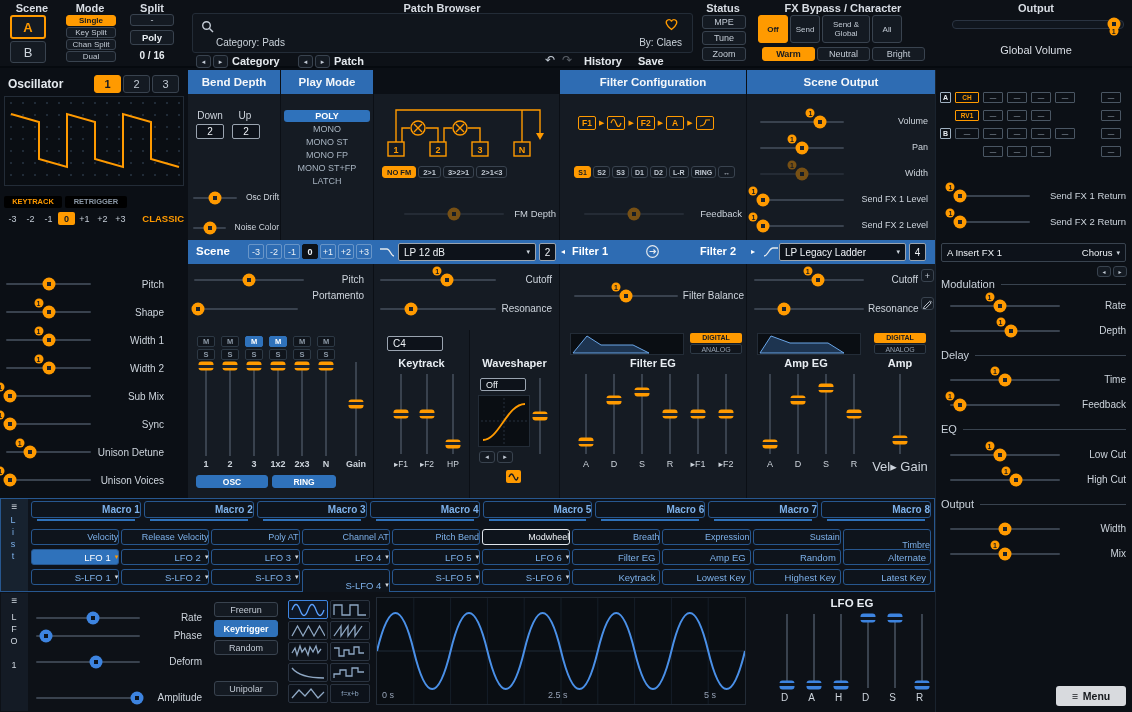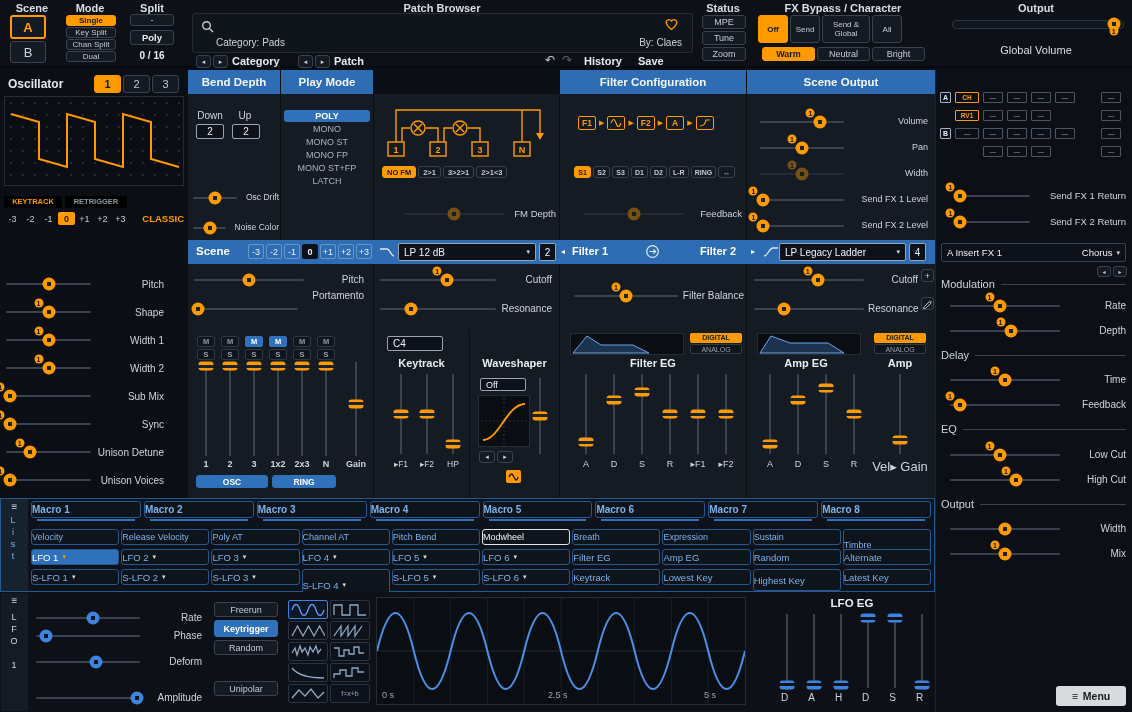--- a/index.html
+++ b/index.html
@@ -17,21 +17,21 @@
 .hs.bl .hd{background:radial-gradient(circle,#0d141d 0 2.2px,#3d84e0 2.2px)}
 .hs.trough .tr{height:9px;top:4px;background:#10161e;border:1px solid #2a3442;border-radius:4px}
 .bdg{position:absolute;top:-7px;left:-8px;width:9px;height:9px;border-radius:50%;background:#ff9a00;color:#141a22;font:bold 7px/9px "Liberation Sans",sans-serif;text-align:center;display:block}
 .vs .tr{position:absolute;top:0;bottom:0;left:50%;width:2px;margin-left:-1px;background:#39424e;display:block}
 .vs .hd{position:absolute;left:50%;width:15px;height:9px;transform:translate(-50%,-50%);border-radius:3px;background:linear-gradient(#ff9a00 0 3px,#1c232c 3px 6px,#ff9a00 6px);display:block}
 .vs.bl .hd{background:linear-gradient(#3d84e0 0 3px,#0d141d 3px 6px,#3d84e0 6px)}
 .slbl{font-size:10px;color:#cdd4dc}
 .dim{opacity:.42}
 .bluehd{background:#2e6cb3;color:#f4f7fa;font-weight:bold;font-size:11.5px;display:flex;align-items:center;justify-content:center}
 .panel{background:#151b23}
-.cell{position:relative;background:#0e141c;border:1px solid #27578f;border-radius:3px;color:#7db1ea;display:flex;align-items:center;justify-content:flex-start;gap:4px;font-size:9.5px}
+.cell{position:relative;background:#0e141c;border:1px solid #27578f;border-radius:3px;color:#7db1ea;display:flex;align-items:center;justify-content:flex-end;gap:4px;font-size:9.5px}
 .cell.on{background:#2f72bb;color:#fff}
 .cell.sel{border-color:#dfe5ec;color:#eef2f6}
 .cell .arw{font-size:7px;color:#d6dce3}
 .cell.on .arw{color:#ff9a00}
 .mbar{position:absolute;left:5px;right:5px;bottom:-4px;height:2px;background:#2f72bb;display:block}
 .tcell{width:17px;height:13px;display:flex;align-items:center;justify-content:center;font-size:9px;color:#c3cbd5}
 .tcell.on{background:#ff9a00;color:#141a22;font-weight:bold;border-radius:2px}
 .strow .tcell{color:#eef2f6;border:1px solid rgba(255,255,255,.28);border-radius:2px;width:16px;height:15px}
 .strow .tcell.on{background:#0d1117;border-color:#0d1117}
 .dd{background:#0d121a;border:1px solid #9aa4b0;border-radius:2px;color:#eef2f6;font-size:10px;display:flex;align-items:center;justify-content:space-between;padding:0 5px}
@@ -983,21 +983,21 @@
         <span class="arw">▾</span>
       </div>
       <div class="cell" style="flex:1;height:16px">
         <span>Keytrack</span>
         <span class="arw"></span>
       </div>
       <div class="cell" style="flex:1;height:16px">
         <span>Lowest Key</span>
         <span class="arw"></span>
       </div>
-      <div class="cell" style="flex:1;height:22px">
+      <div class="cell" style="flex:1;height:16px">
         <span>Highest Key</span>
         <span class="arw"></span>
       </div>
       <div class="cell" style="flex:1;height:16px">
         <span>Latest Key</span>
         <span class="arw"></span>
       </div>
     </div>
 
   <div class="abs" style="left:0;top:592px;width:935px;height:120px;background:#0d1117"></div>

